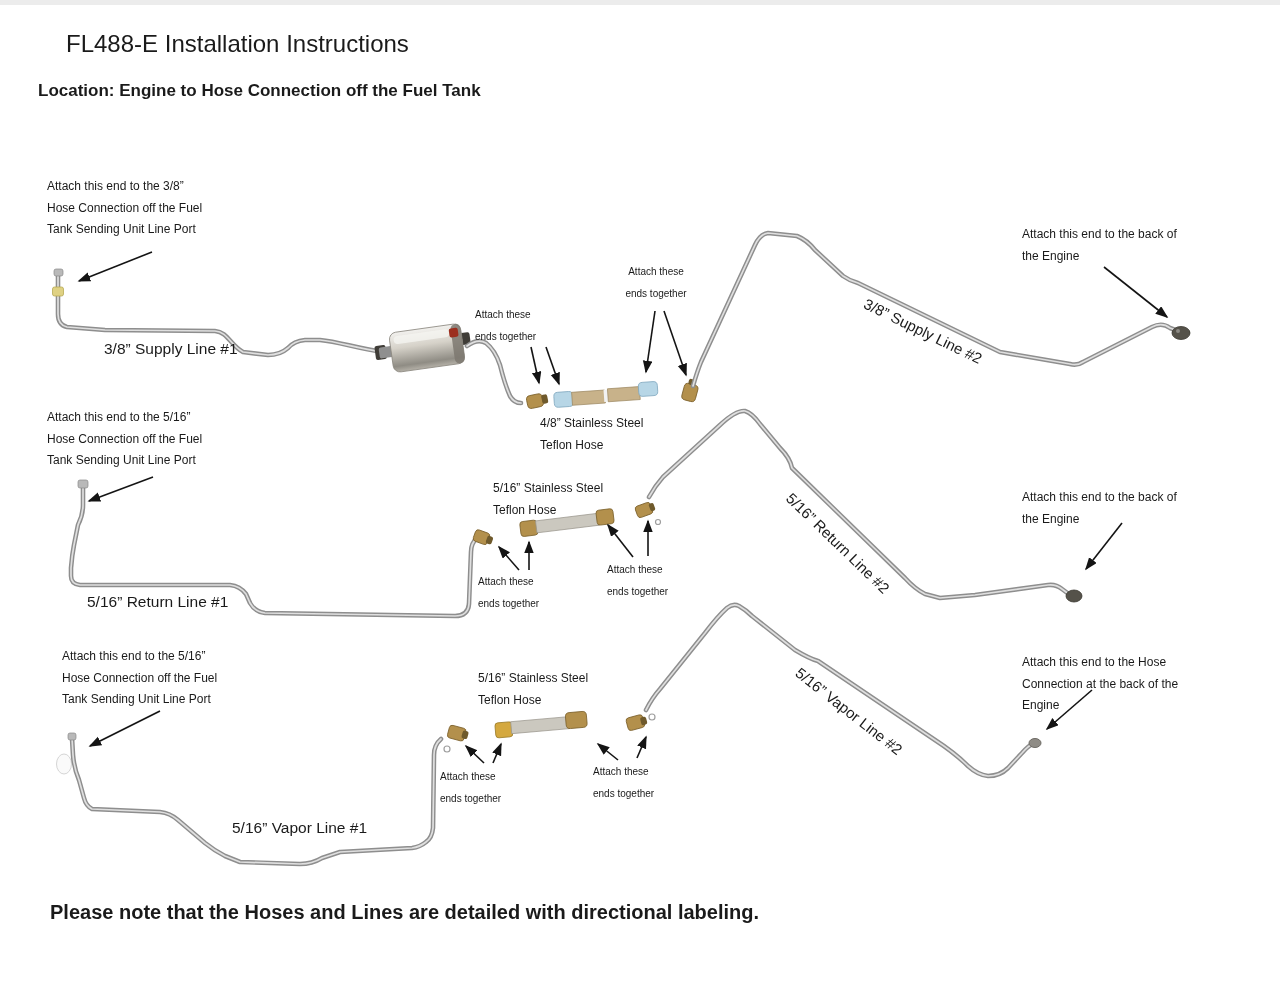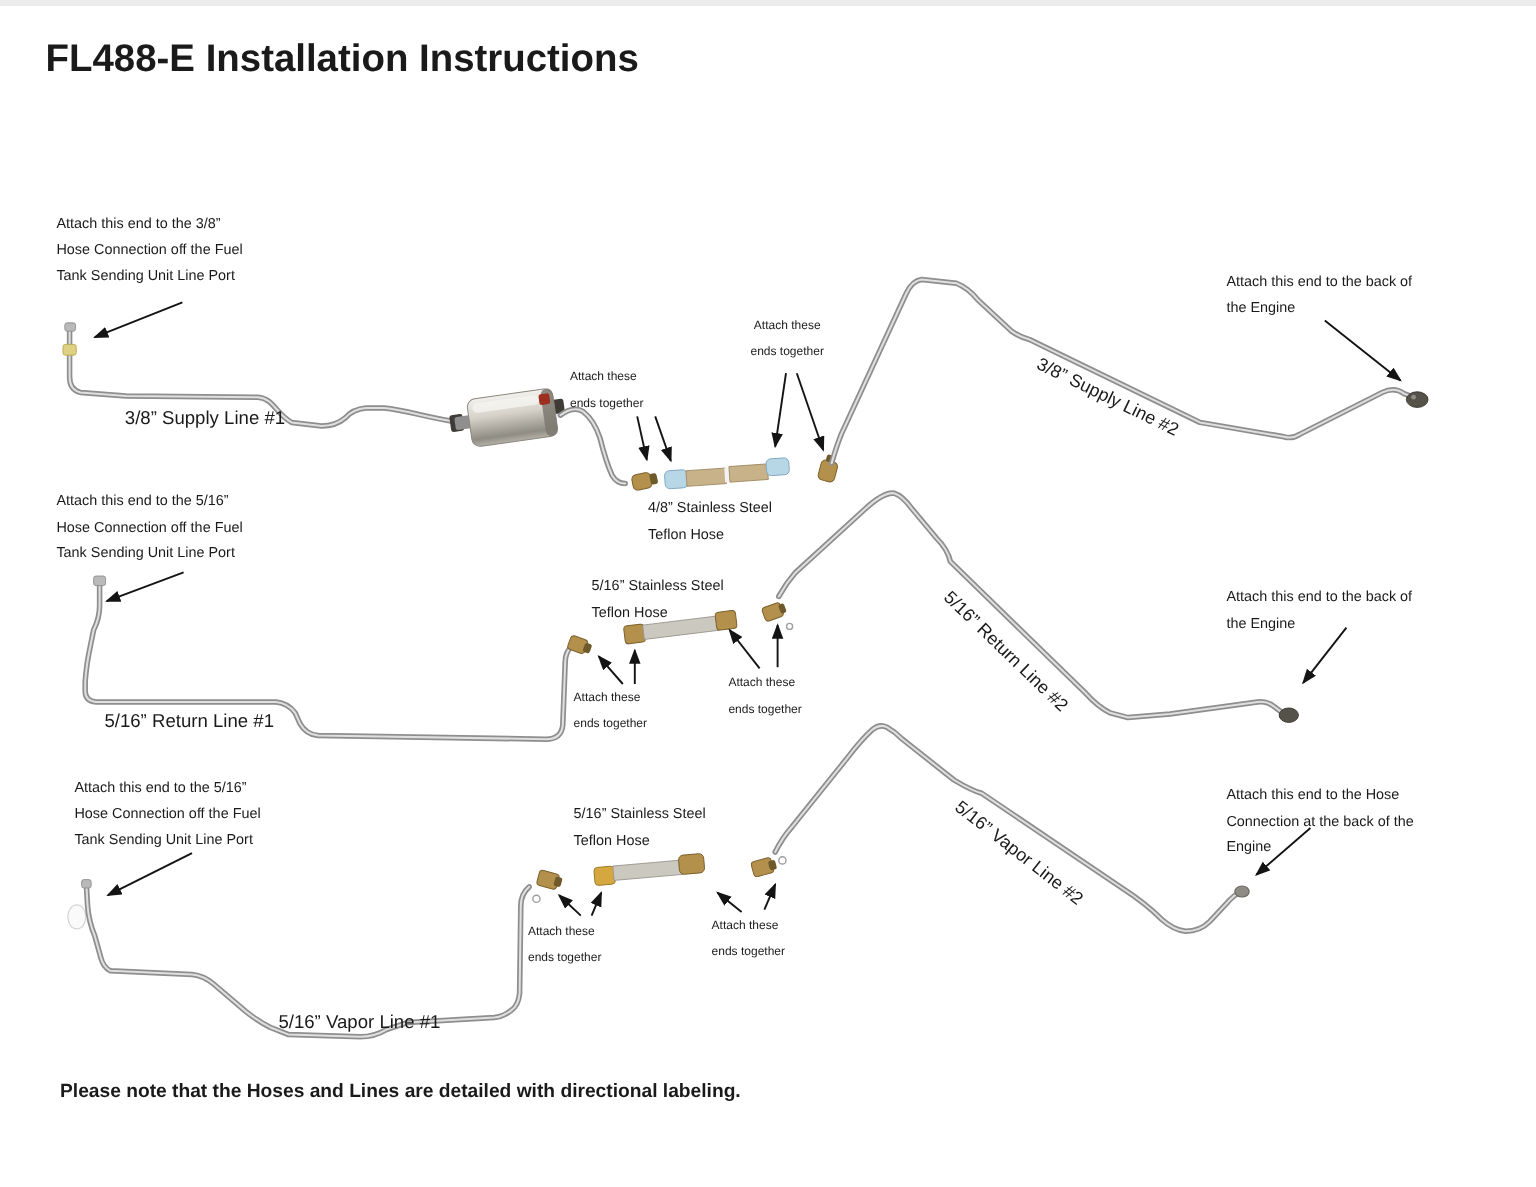--- a/index.html
+++ b/index.html
@@ -3,32 +3,32 @@
 <meta charset="utf-8">
 <style>
   html,body { margin:0; padding:0; background:#ffffff; }
   .page {
     position:relative; width:1280px; height:989px; background:#ffffff;
     font-family:"Liberation Sans","DejaVu Sans",sans-serif; color:#1a1a1a;
     overflow:hidden;
   }
   .scan-edge { position:absolute; top:0; left:0; width:100%; height:5px; background:#dcdcdc; opacity:.55; }
   .abs { position:absolute; }
-  .title { font-weight:bold; font-size:32px; }
+  .title { font-weight:normal; font-size:24px;margin-left:28px; }
   .subtitle { font-weight:bold; font-size:17px; }
   .instruction { font-weight:bold; font-size:17.5px; }
   .note { font-size:12px; line-height:21.5px; white-space:pre-line; }
   .label { font-size:15.5px; white-space:nowrap; }
   .attach { font-size:10px; line-height:22px; white-space:pre-line; }
   .center { text-align:center; }
   .rot { position:absolute; font-size:15px; white-space:nowrap; }
   .rot26 { transform:translate(-50%,-50%) rotate(26deg); }
   .rot44 { transform:translate(-50%,-50%) rotate(44deg); }
   .rot38 { transform:translate(-50%,-50%) rotate(38deg); }
-  .footer { font-weight:bold; font-size:16px; white-space:nowrap; }
+  .footer { font-weight:bold; font-size:20px; white-space:nowrap; }
   svg.diagram { position:absolute; top:0; left:0; }
   .tb { fill:none; stroke:#8e8e8e; stroke-width:4.6; stroke-linecap:round; stroke-linejoin:round; }
   .th { fill:none; stroke:#dfdfdf; stroke-width:1.7; stroke-linecap:round; stroke-linejoin:round; }
   .ar { stroke:#141414; stroke-width:1.6; fill:none; }
   .brass { fill:#b3904c; stroke:#7a5f2a; stroke-width:0.8; }
   .brassnub { fill:#6f5a2c; }
   .blue-cap { fill:#b7d6e6; stroke:#7fa8bf; stroke-width:0.8; }
   .braid { fill:#c8b28a; stroke:#9b8760; stroke-width:0.7; }
   .braid-s { fill:#cbc8bf; stroke:#97938a; stroke-width:0.7; }
   .darkfit { fill:#55524a; stroke:#38362f; stroke-width:0.8; }
@@ -176,20 +176,21 @@
       <line class="ar" marker-end="url(#ah)" x1="160" y1="711" x2="90" y2="746"></line>
       <line class="ar" marker-end="url(#ah)" x1="484" y1="763" x2="466" y2="746"></line>
       <line class="ar" marker-end="url(#ah)" x1="493" y1="763" x2="501" y2="744"></line>
       <line class="ar" marker-end="url(#ah)" x1="618" y1="760" x2="598" y2="744"></line>
       <line class="ar" marker-end="url(#ah)" x1="637" y1="758" x2="646" y2="737"></line>
       <line class="ar" marker-end="url(#ah)" x1="1092" y1="690" x2="1047" y2="729"></line>
     </g>
   </svg>
 
   <div class="abs title" style="left:38px; top:30px;">FL488-E Installation Instructions</div>
+  <div class="abs subtitle" style="left:38px; top:81px;">Location: Engine to Hose Connection off the Fuel Tank</div>
 
   <div class="abs note" style="left:47px; top:176px;">Attach this end to the 3/8”
 Hose Connection off the Fuel
 Tank Sending Unit Line Port</div>
   <div class="abs label" style="left:104px; top:340px;">3/8” Supply Line #1</div>
   <div class="abs attach" style="left:475px; top:304px;">Attach these
 ends together</div>
   <div class="abs note" style="left:540px; top:413px;">4/8” Stainless Steel
 Teflon Hose</div>
   <div class="abs attach center" style="left:599px; top:261px; width:114px;">Attach these
@@ -208,21 +209,21 @@
 ends together</div>
   <div class="abs attach" style="left:607px; top:559px;">Attach these
 ends together</div>
   <div class="rot rot44" style="left:838px; top:543px;">5/16” Return Line #2</div>
   <div class="abs note" style="left:1022px; top:487px;">Attach this end to the back of
 the Engine</div>
 
   <div class="abs note" style="left:62px; top:646px;">Attach this end to the 5/16”
 Hose Connection off the Fuel
 Tank Sending Unit Line Port</div>
-  <div class="abs label" style="left:232px; top:844px;">5/16” Vapor Line #1</div>
+  <div class="abs label" style="left:232px; top:819px;">5/16” Vapor Line #1</div>
   <div class="abs note" style="left:478px; top:668px;">5/16” Stainless Steel
 Teflon Hose</div>
   <div class="abs attach" style="left:440px; top:766px;">Attach these
 ends together</div>
   <div class="abs attach" style="left:593px; top:761px;">Attach these
 ends together</div>
   <div class="rot rot38" style="left:849px; top:711px;">5/16” Vapor Line #2</div>
   <div class="abs note" style="left:1022px; top:652px;">Attach this end to the Hose
 Connection at the back of the
 Engine</div>

